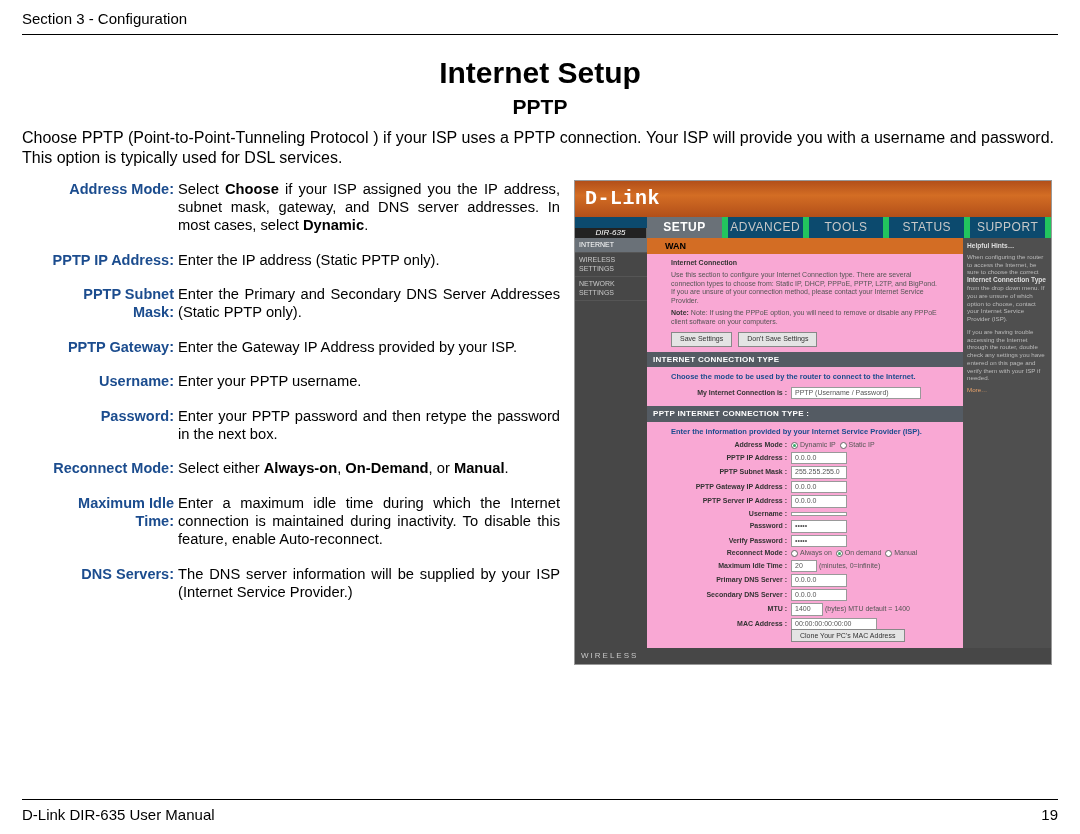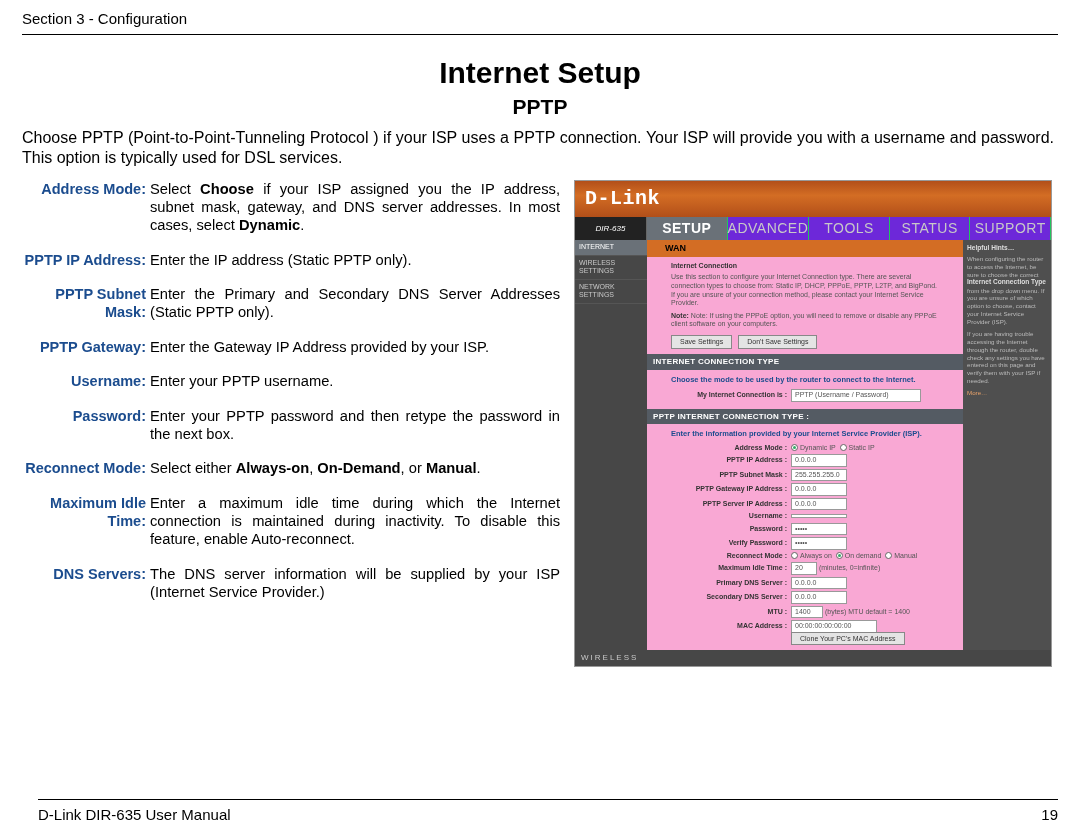--- a/index.html
+++ b/index.html
@@ -19,61 +19,61 @@
 
   h1.title { text-align: center; font-size: 30px; font-weight: 700; margin-top: 20px; font-family: Arial, sans-serif; }
   h2.subtitle { text-align: center; font-size: 21px; font-weight: 700; margin-top: 2px; }
   p.intro { font-size: 16px; text-align: justify; margin: 8px 4px 12px 0; line-height: 1.25; }
 
   .body-row { display: flex; gap: 14px; }
   .left-col { flex: 0 0 538px; }
   .right-col { flex: 1 1 auto; }
 
   .defs { width: 100%; }
-  .def-row { display: flex; margin-bottom: 16px; }
+  .def-row { display: flex; margin-bottom: 16px; margin-left: 28px; }
   .def-label {
     flex: 0 0 128px;
     text-align: right;
     color: #1b4c8e;
     font-weight: 700;
     font-size: 14.5px;
     padding-right: 4px;
     line-height: 1.25;
   }
   .def-body { flex: 1 1 auto; font-size: 14.7px; text-align: justify; line-height: 1.25; }
   .def-body b { font-weight: 700; }
 
-  .footer { position: absolute; left: 38px; right: 22px; bottom: 10px; }
+  .footer { position: absolute; left: 22px; right: 22px; bottom: 10px; }
   .footer-line { display: flex; justify-content: space-between; font-size: 15px; margin-top: 5px; }
 
   
   .ui-shot {
     width: 478px;
     border: 1px solid #999;
     font-family: Verdana, Arial, sans-serif;
     font-size: 8px;
     color: #333;
     background: #dcdcdc;
   }
   .ui-banner {
     background: linear-gradient(#b24f19, #d36d24 40%, #b24f19);
     color: #fff;
     font-weight: 700;
     font-size: 20px;
     padding: 6px 10px;
     letter-spacing: .5px;
     font-family: Liberation Mono, monospace;
   }
-  .ui-tabs { display: flex; background: #6d28d9; color: #c8c8c8; }
+  .ui-tabs { display: flex; background: #0c4a6e; color: #c8c8c8; align-items: flex-end; }
   .ui-model {
     flex: 0 0 72px; background: #222; color: #fff; font-style: italic;
     font-size: 8px; display: flex; align-items: center; justify-content: center;
     border-right: 1px solid #666;
   }
-  .ui-tab { flex: 1; text-align: center; padding: 3px 0; border-right: 1px solid #22c55e; font-size: 14px; letter-spacing: .5px; }
+  .ui-tab { flex: 1; text-align: center; padding: 3px 0; border-right: 6px solid #22c55e; font-size: 12px; letter-spacing: .5px; }
   .ui-tab.active { background: #6a7178; color: #fff; font-weight: 700; }
 
   .ui-cols { display: flex; }
   .ui-side { flex: 0 0 72px; background: #474747; color: #c8c8c8; font-size: 7px; }
   .ui-side .side-item { padding: 3px 4px; border-bottom: 1px solid #555; }
   .ui-side .side-item.active { background: #6a7178; color: #fff; }
   .ui-main { flex: 1 1 auto; background: #ddd; padding: 0; }
   .ui-help { flex: 0 0 88px; background: #4f4f4f; color: #bbb; font-size: 6.2px; padding: 4px; line-height: 1.25; }
   .ui-help b { color: #ddd; font-size: 6.6px; }
   .ui-help a { color: #e8a26a; text-decoration: none; display: block; margin-top: 4px; }

